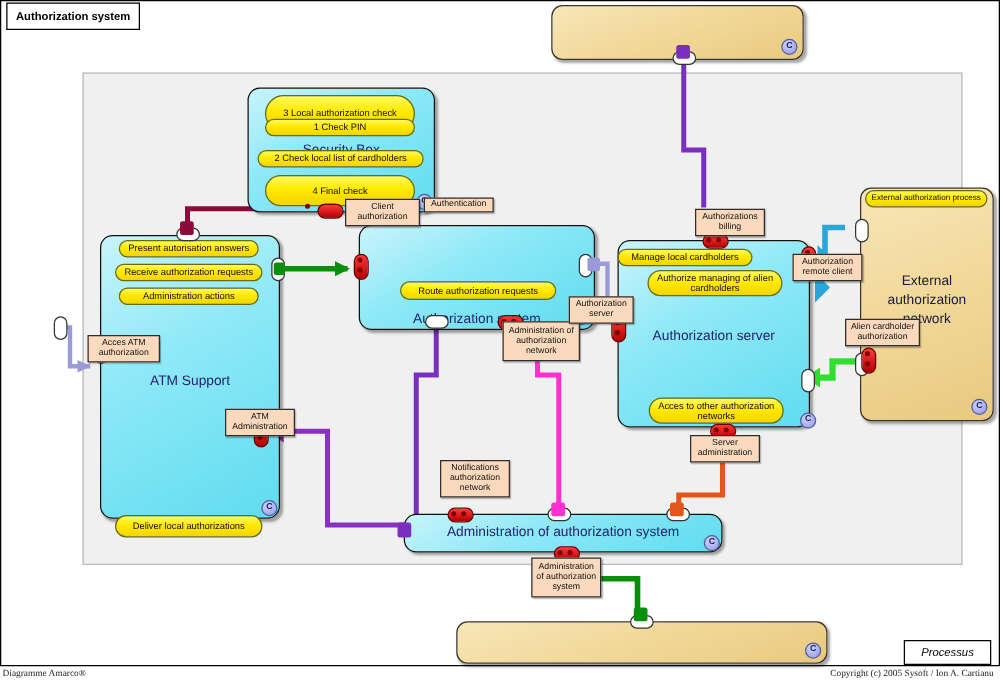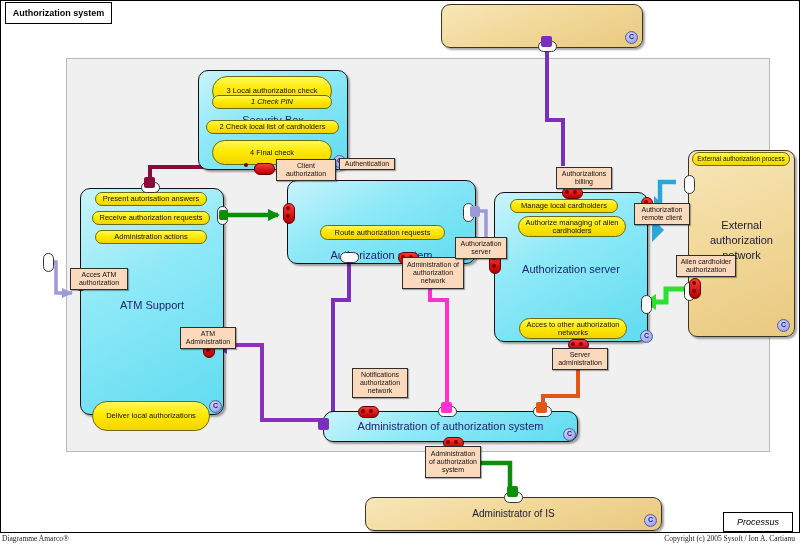--- a/index.html
+++ b/index.html
@@ -109,44 +109,43 @@
 
   <div class="tan" style="left:688px;top:150px;width:105px;height:185px;">
     <div class="lbl" style="top:68px;font-size:11px;">External</div>
     <div class="lbl" style="top:83px;font-size:11px;">authorization</div>
     <div class="lbl" style="top:98px;font-size:11px;">network</div>
     <div class="c-badge" style="right:4px;bottom:4px;">C</div>
   </div>
   <div class="pill" style="left:692px;top:152px;width:98px;height:14px;font-size:6.5px;">External authorization process</div>
 
   <div class="tan" style="left:365px;top:497px;width:295px;height:32px;">
-    <div class="lbl" style="top:10px;">Administrator of IS</div>
     <div class="c-badge" style="right:4px;bottom:3px;">C</div>
   </div>
 
   <div class="blue" style="left:198px;top:70px;width:148px;height:98px;">
     <div class="ctitle" style="top:43px;">Security Box</div>
   </div>
   <div class="pill" style="left:212px;top:76px;width:120px;height:30px;">3 Local authorization check</div>
-  <div class="pill" style="left:212px;top:95px;width:120px;height:14px;font-style:italic;">1 Check PIN</div>
+  <div class="pill" style="left:212px;top:95px;width:120px;height:14px;">1 Check PIN</div>
   <div class="pill" style="left:206px;top:120px;width:133px;height:14px;">2 Check local list of cardholders</div>
   <div class="pill" style="left:212px;top:140px;width:120px;height:25px;">4 Final check</div>
   <div class="c-badge" style="left:333px;top:155px;">C</div>
 
   <div class="port port-h" style="left:254px;top:163px;"></div>
   <div class="red-pill h" style="left:254px;top:163px;"></div>
   <div class="dot" style="left:244px;top:163px;"></div>
 
   <div class="blue" style="left:80px;top:188px;width:142px;height:225px;">
     <div class="ctitle" style="top:110px;">ATM Support</div>
   </div>
   <div class="pill" style="left:95px;top:192px;width:112px;height:14px;">Present autorisation answers</div>
   <div class="pill" style="left:92px;top:211px;width:118px;height:14px;">Receive authorization requests</div>
   <div class="pill" style="left:95px;top:230px;width:112px;height:14px;">Administration actions</div>
-  <div class="pill" style="left:92px;top:401px;width:118px;height:30px;">Deliver local authorizations</div>
+  <div class="pill" style="left:92px;top:412px;width:118px;height:18px;">Deliver local authorizations</div>
   <div class="c-badge" style="left:209px;top:400px;">C</div>
 
   <div class="port port-h" style="left:141px;top:182px;"></div>
   <div class="plug" style="left:144px;top:177px;width:11px;height:11px;background:#8b0a3a;"></div>
   <div class="port port-v" style="left:217px;top:206px;"></div>
   <div class="plug" style="left:219px;top:210px;width:9px;height:10px;background:#0a8f0a;"></div>
   <div class="red-pill" style="left:75px;top:270px;"></div>
   <div class="dot" style="left:78px;top:273px;"></div>
   <div class="dot" style="left:78px;top:281px;"></div>
   <div class="red-pill" style="left:203px;top:337px;"></div>
@@ -164,21 +163,21 @@
   <div class="port port-v" style="left:463px;top:203px;"></div>
   <div class="plug" style="left:470px;top:206px;width:10px;height:11px;background:#9a9ad8;"></div>
   <div class="port port-h" style="left:340px;top:252px;"></div>
   <div class="red-pill h" style="left:398px;top:252px;"></div>
   <div class="dot" style="left:401px;top:255px;"></div>
   <div class="dot" style="left:409px;top:255px;"></div>
 
   <div class="blue" style="left:494px;top:192px;width:152px;height:148px;">
     <div class="ctitle" style="top:70px;">Authorization server</div>
   </div>
-  <div class="pill" style="left:510px;top:199px;width:108px;height:14px;">Manage local cardholders</div>
+  <div class="pill" style="left:494px;top:199px;width:108px;height:14px;">Manage local cardholders</div>
   <div class="pill" style="left:519px;top:318px;width:108px;height:21px;">Acces to other authorization networks</div>
   <div class="pill" style="left:518px;top:216px;width:108px;height:21px;">Authorize managing of alien cardholders</div>
   <div class="c-badge" style="left:640px;top:330px;">C</div>
   <div class="red-pill h" style="left:562px;top:187px;"></div>
   <div class="dot" style="left:565px;top:190px;"></div>
   <div class="dot" style="left:573px;top:190px;"></div>
   <div class="red-pill" style="left:489px;top:253px;"></div>
   <div class="dot" style="left:492px;top:256px;"></div>
   <div class="dot" style="left:492px;top:264px;"></div>
   <div class="red-pill" style="left:641px;top:197px;"></div>

